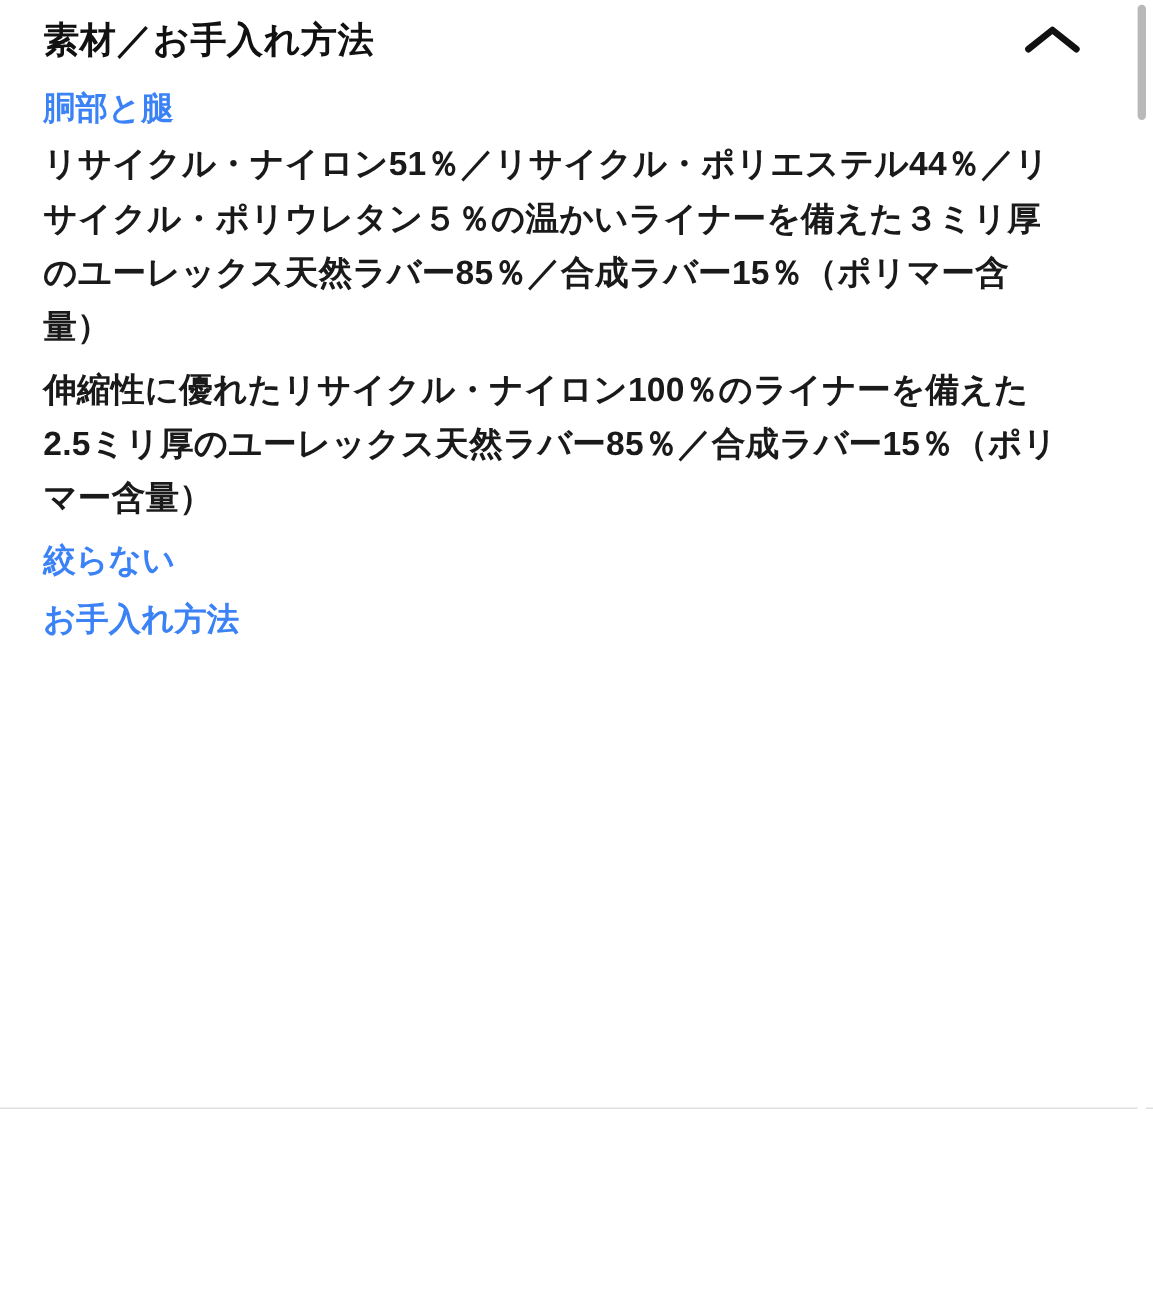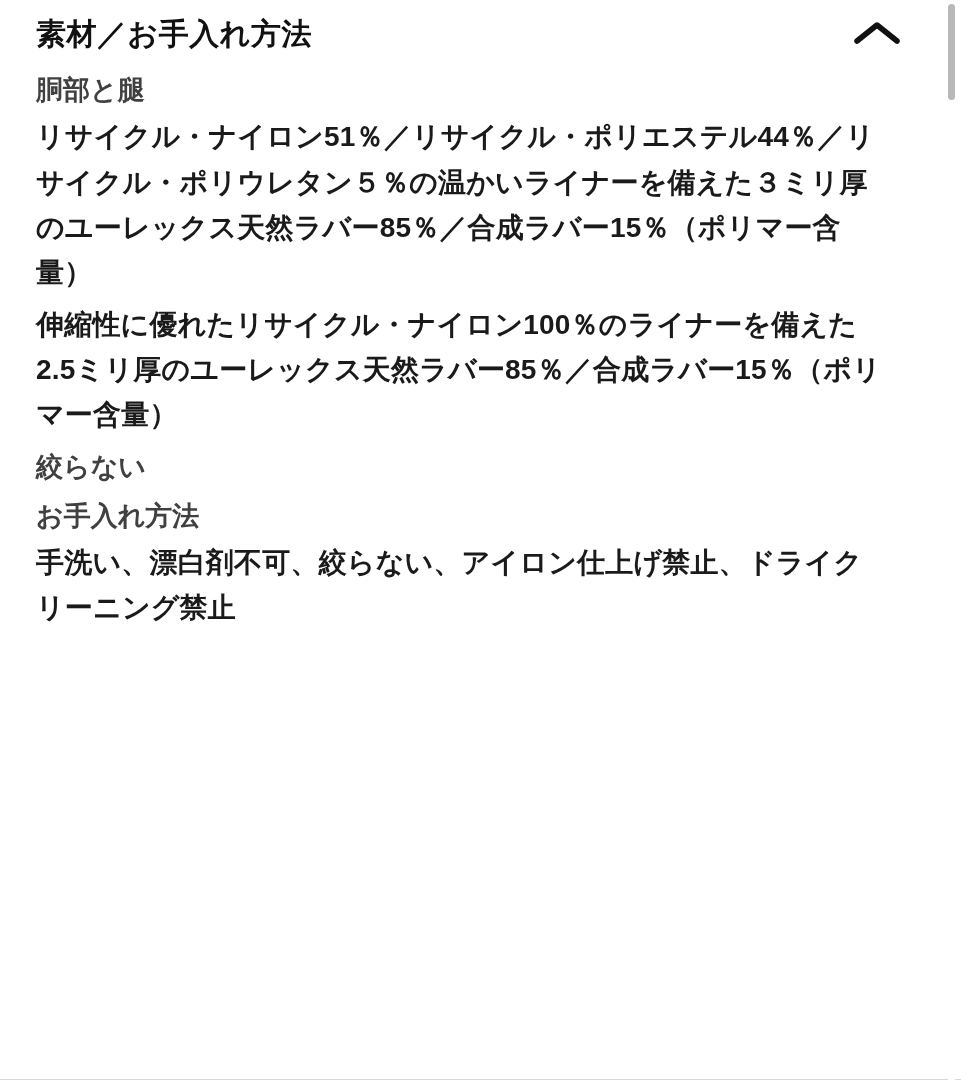--- a/index.html
+++ b/index.html
@@ -12,21 +12,21 @@
     height: 1080px;
     font-family: "Liberation Sans", "DejaVu Sans", sans-serif;
     color: #111111;
     overflow: hidden;
     position: relative;
   }
 
   .panel {
     box-sizing: border-box;
     width: 961px;
-    height: 1080px;
+    height: 924px;
     padding: 14px 70px 0 36px;
     position: relative;
   }
 
   .section-header {
     display: flex;
     align-items: flex-start;
     justify-content: space-between;
     margin-bottom: 18px;
   }
@@ -57,21 +57,21 @@
 
   .chevron-up {
     display: block;
   }
 
   .sub-heading {
     font-size: 27px;
     font-weight: bold;
     line-height: 1.45;
     margin: 10px 0 4px 0;
-    color: #404040;
+    color: #3b82f6;
   }
 
   .body-text {
     font-size: 28px;
     font-weight: bold;
     line-height: 1.62;
     margin: 0 0 6px 0;
     color: #1a1a1a;
     letter-spacing: 0.2px;
   }
@@ -119,19 +119,18 @@
   </div>
 
   <h3 class="sub-heading">胴部と腿</h3>
   <p class="body-text">リサイクル・ナイロン51％／リサイクル・ポリエステル44％／リサイクル・ポリウレタン５％の温かいライナーを備えた３ミリ厚のユーレックス天然ラバー85％／合成ラバー15％（ポリマー含量）</p>
 
   <p class="body-text">伸縮性に優れたリサイクル・ナイロン100％のライナーを備えた2.5ミリ厚のユーレックス天然ラバー85％／合成ラバー15％（ポリマー含量）</p>
 
   <h3 class="sub-heading">絞らない</h3>
 
   <h3 class="sub-heading">お手入れ方法</h3>
-  <p class="body-text">手洗い、漂白剤不可、絞らない、アイロン仕上げ禁止、ドライクリーニング禁止</p>
 
   <div class="bottom-divider"></div>
 </div>
 
 <div class="scrollbar-track"></div>
 <div class="scrollbar-thumb"></div>
 
 </body></html>

